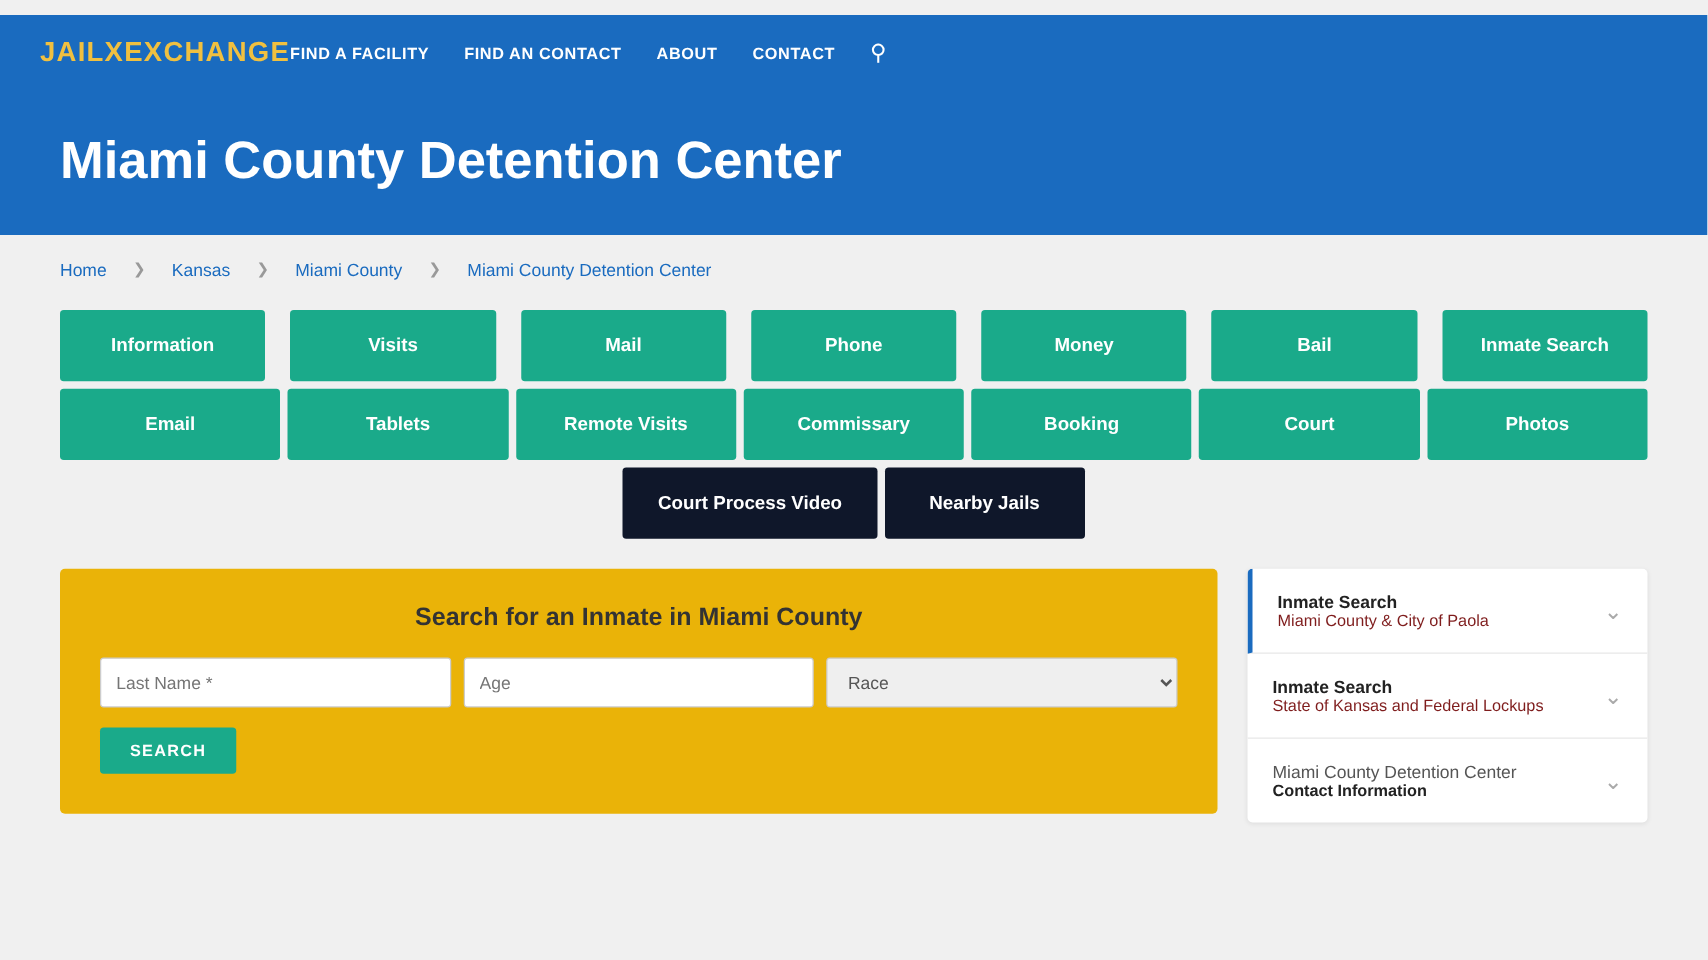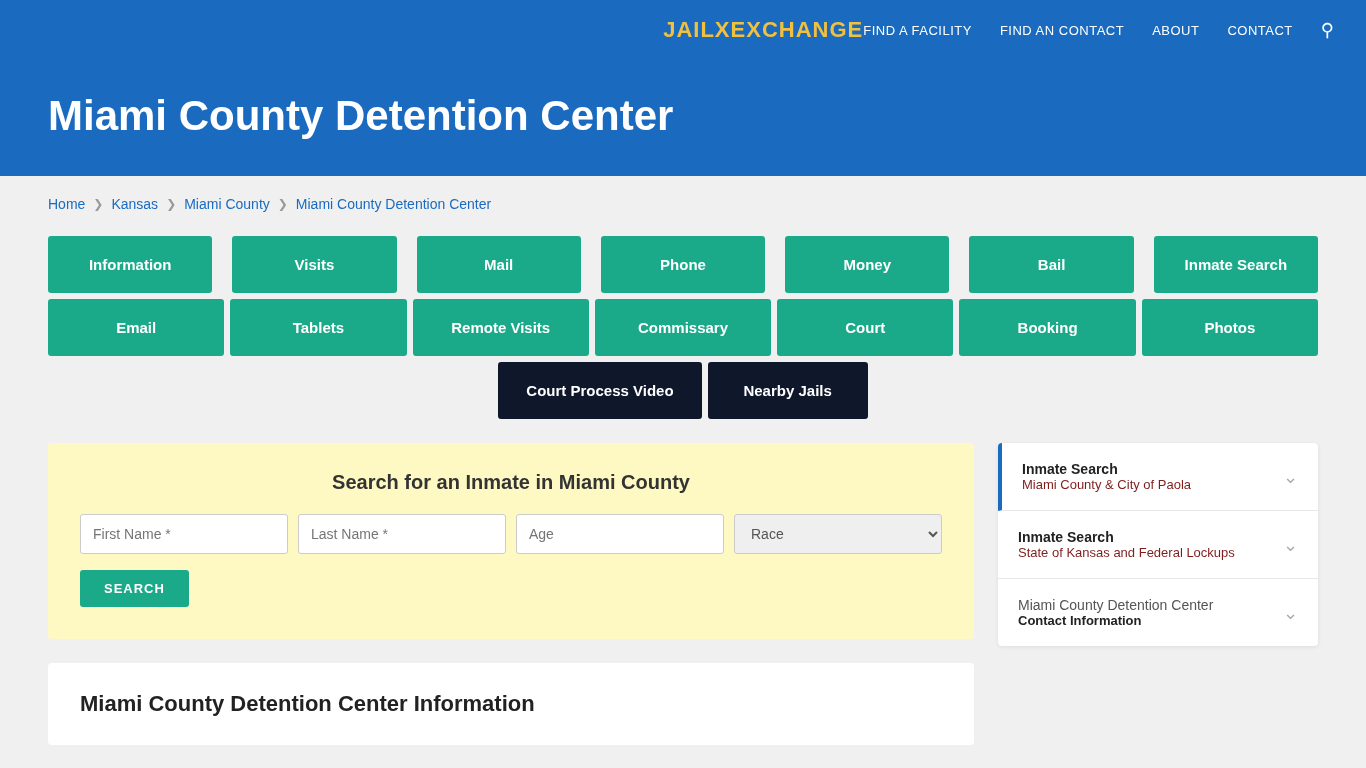--- a/index.html
+++ b/index.html
@@ -3,41 +3,42 @@
   <meta charset="utf-8">
   <style>
     * { margin: 0; padding: 0; box-sizing: border-box; }
     body { font-family: Arial, sans-serif; background: #f0f0f0; color: #333; }
 
     
     nav {
       background: #1a6bbf;
       display: flex;
       align-items: center;
-      justify-content: flex-end;
+      justify-content: flex-start;
       padding: 12px 32px;
       height: 60px;
+      margin-top: 12px;
     }
     .logo {
       font-size: 22px;
       font-weight: 900;
       color: #fff;
       letter-spacing: 1px;
     }
     .logo span { color: #f0c040; }
     .nav-links {
       display: flex;
       align-items: center;
       gap: 28px;
     }
     .nav-link {
       color: #fff;
       text-decoration: none;
       font-size: 13px;
-      font-weight: 400;
+      font-weight: 700;
       letter-spacing: 0.5px;
       cursor: pointer;
     }
     .nav-search-icon {
       color: #fff;
       font-size: 18px;
       cursor: pointer;
     }
 
     
@@ -53,22 +54,21 @@
 
     
     .content-area {
       background: #f0f0f0;
       padding: 20px 48px 32px;
     }
 
     
     .breadcrumb {
       display: flex;
-      align-items: center;
-      gap: 8px;
+      gap: 21px;
       font-size: 14px;
       margin-bottom: 24px;
       flex-wrap: wrap;
     }
     .breadcrumb a, .breadcrumb span.bc-link {
       color: #1a6bbf;
       text-decoration: none;
       cursor: pointer;
     }
     .breadcrumb .sep {
@@ -130,21 +130,21 @@
       display: flex;
       gap: 24px;
       align-items: flex-start;
     }
 
     
     .left-col {
       flex: 1;
     }
     .search-box {
-      background: #fef9c3;
+      background: #eab308;
       border-radius: 4px;
       padding: 28px 32px 32px;
       margin-bottom: 24px;
     }
     .search-box h2 {
       text-align: center;
       font-size: 20px;
       font-weight: 700;
       margin-bottom: 20px;
     }
@@ -263,50 +263,46 @@
     <button class="grid-btn">Money</button>
     <button class="grid-btn">Bail</button>
     <button class="grid-btn">Inmate Search</button>
   </div>
 
   <div class="button-grid-row2">
     <button class="grid-btn">Email</button>
     <button class="grid-btn">Tablets</button>
     <button class="grid-btn">Remote Visits</button>
     <button class="grid-btn">Commissary</button>
+    <button class="grid-btn">Booking</button>
     <button class="grid-btn">Court</button>
-    <button class="grid-btn">Booking</button>
     <button class="grid-btn">Photos</button>
   </div>
 
   <div class="button-grid-row3">
     <button class="grid-btn-wide">Court Process Video</button>
     <button class="grid-btn-wide">Nearby Jails</button>
   </div>
 
   <div class="main-cols">
 
     <div class="left-col">
 
       <div class="search-box">
         <h2>Search for an Inmate in Miami County</h2>
         <div class="search-fields">
-          <input type="text" placeholder="First Name *" style="">
           <input type="text" placeholder="Last Name *" style="">
           <input type="text" placeholder="Age" style="">
           <select>
             <option>Race</option>
           </select>
         </div>
         <button class="search-btn">SEARCH</button>
       </div>
 
-      <div class="info-section">
-        <h2>Miami County Detention Center Information</h2>
-      </div>
 
     </div>
 
     <div class="right-col">
       <div class="sidebar-card">
 
         <div class="sidebar-item active">
           <div class="sidebar-item-text">
             <div class="main-label">Inmate Search</div>
             <div class="sub-label">Miami County &amp; City of Paola</div>

